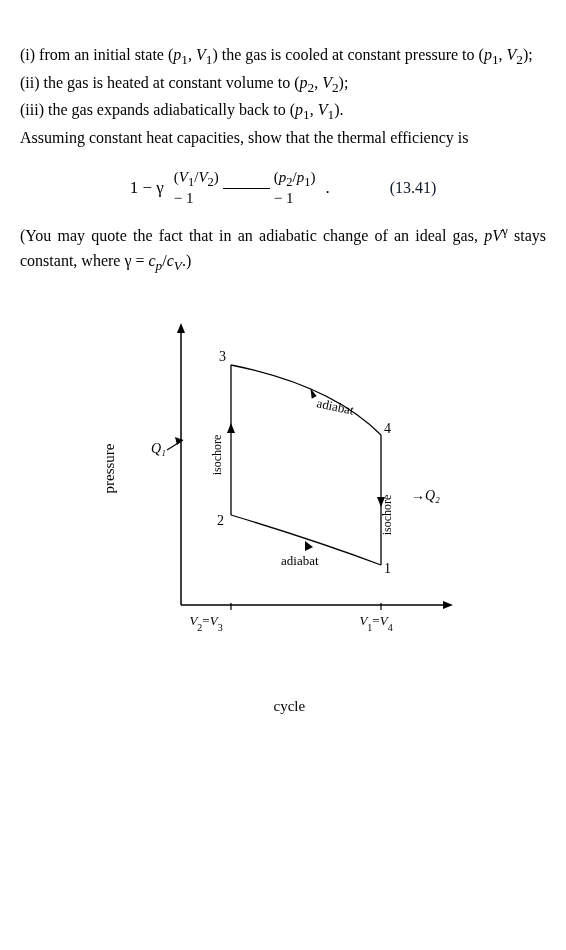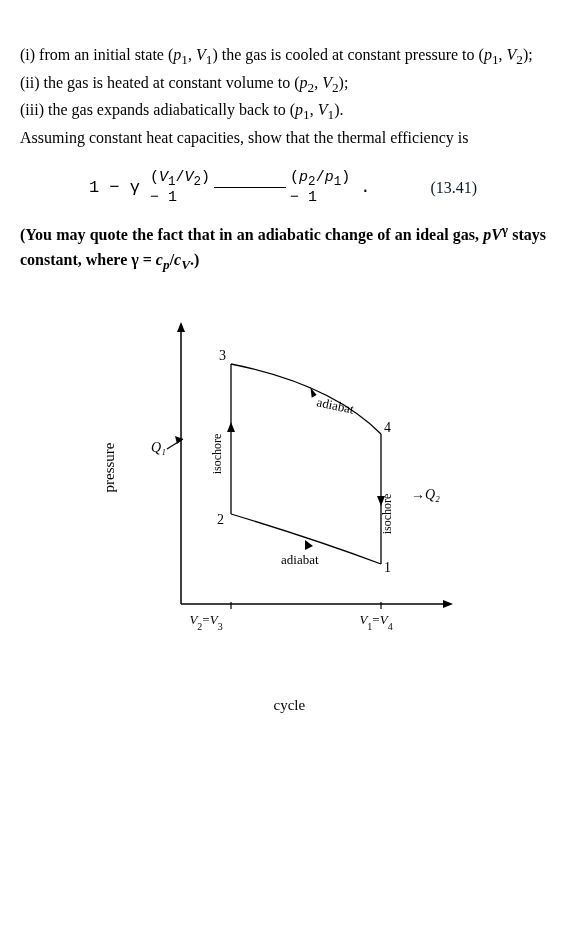--- a/index.html
+++ b/index.html
@@ -21,21 +21,20 @@
       align-items: center;
       justify-content: center;
       margin: 18px 0 14px 0;
       gap: 60px;
     }
     .formula {
       font-size: 17px;
       display: flex;
       align-items: center;
       gap: 4px;
-      font-family: Liberation Mono, monospace;
     }
     .fraction {
       display: inline-flex;
       flex-direction: row;
       align-items: center;
       vertical-align: middle;
       margin: 0 2px;
     }
     .fraction .numerator,
     .fraction .denominator {
@@ -47,21 +46,20 @@
       border-top: 1px solid #000;
     }
     .eq-number {
       font-size: 16px;
       color: #0f172a;
     }
     .note-block {
       text-align: justify;
       line-height: 1.55;
       margin-top: 6px;
-      font-weight: bold;
     }
     
     .chart-wrapper {
       display: flex;
       justify-content: center;
       margin-top: 28px;
     }
   </style>
 </head>
 <body>

